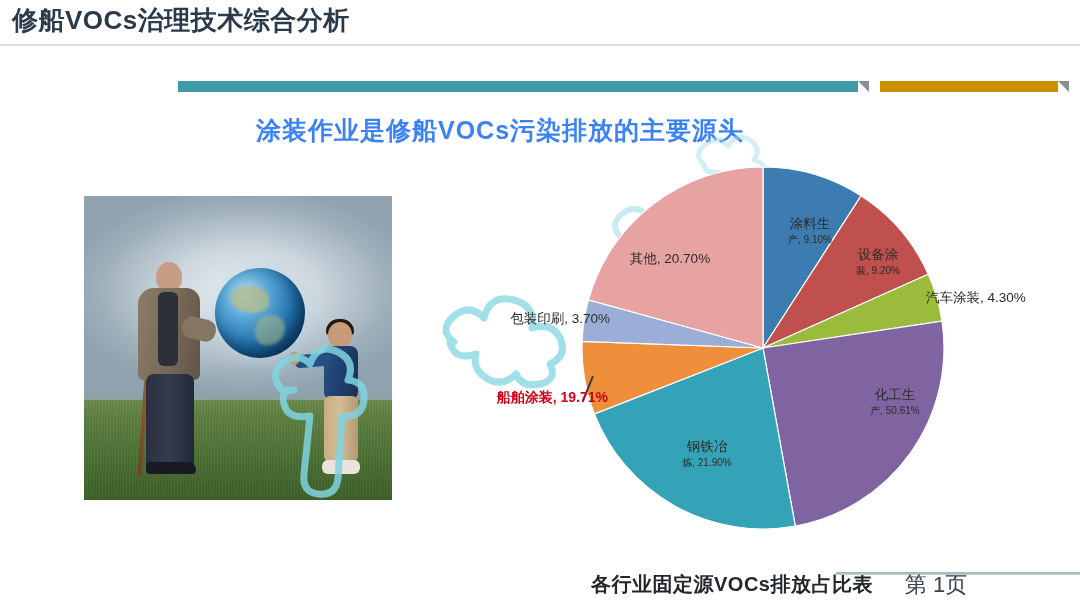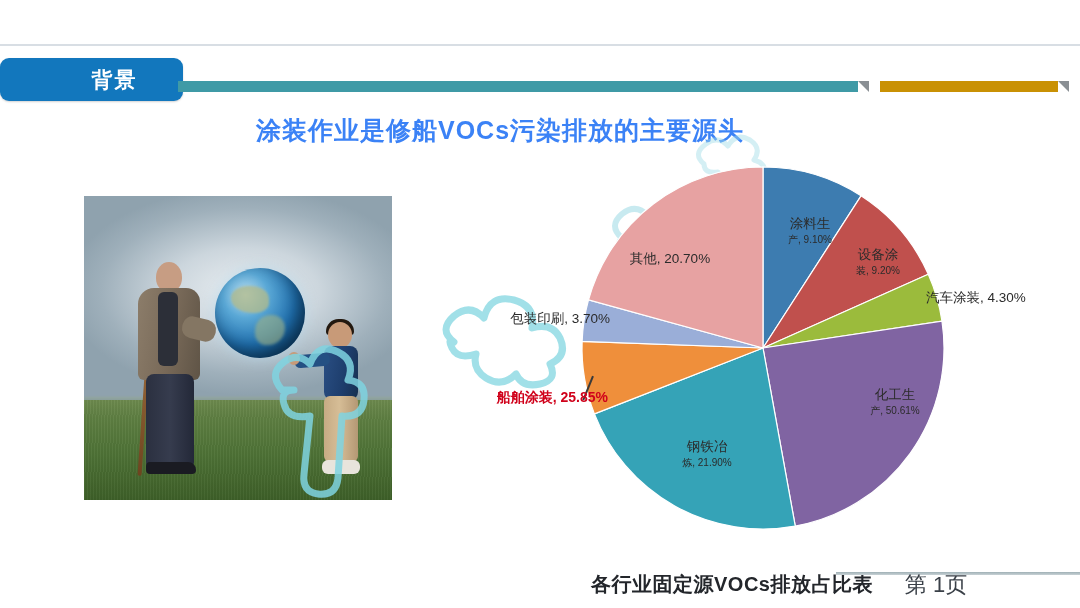--- a/index.html
+++ b/index.html
@@ -374,25 +374,23 @@
     text-align: center;
     font-size: 22px;
     color: #3a4048;
   }
 </style>
 </head>
 <body>
 
 <div class="slide">
 
+  <div class="slide-title">修船VOCs治理技术综合分析</div>
   <div class="title-underline"></div>
 
-  <div class="tab-background">
-    <div class="tab-label">背景</div>
-  </div>
   <div class="bar-teal"></div>
   <div class="bar-gold"></div>
 
   <div class="subtitle">涂装作业是修船VOCs污染排放的主要源头</div>
 
   <div class="photo-frame">
     <div class="photo-sky"></div>
     <div class="photo-horizon"></div>
     <div class="photo-grass"></div>
     <div class="globe"></div>
@@ -474,21 +472,21 @@
       <div>化工生</div>
       <div class="pct">产, 50.61%</div>
     </div>
 
     <div class="slice-label" style="left:222px; top:278px; width:106px;">
       <div>钢铁冶</div>
       <div class="pct">炼, 21.90%</div>
     </div>
 
     <div class="slice-label highlight" style="left:46px; top:228px; width:130px; text-align:right;">
-      <div>船舶涂装, 25.85%</div>
+      <div>船舶涂装, 19.71%</div>
     </div>
 
     <div class="slice-label" style="left:38px; top:150px; width:140px; text-align:right;">
       <div>包装印刷, 3.70%</div>
     </div>
 
     <div class="slice-label" style="left:178px; top:90px; width:120px;text-align:center;">
       <div>其他, 20.70%</div>
     </div>
   </div>

